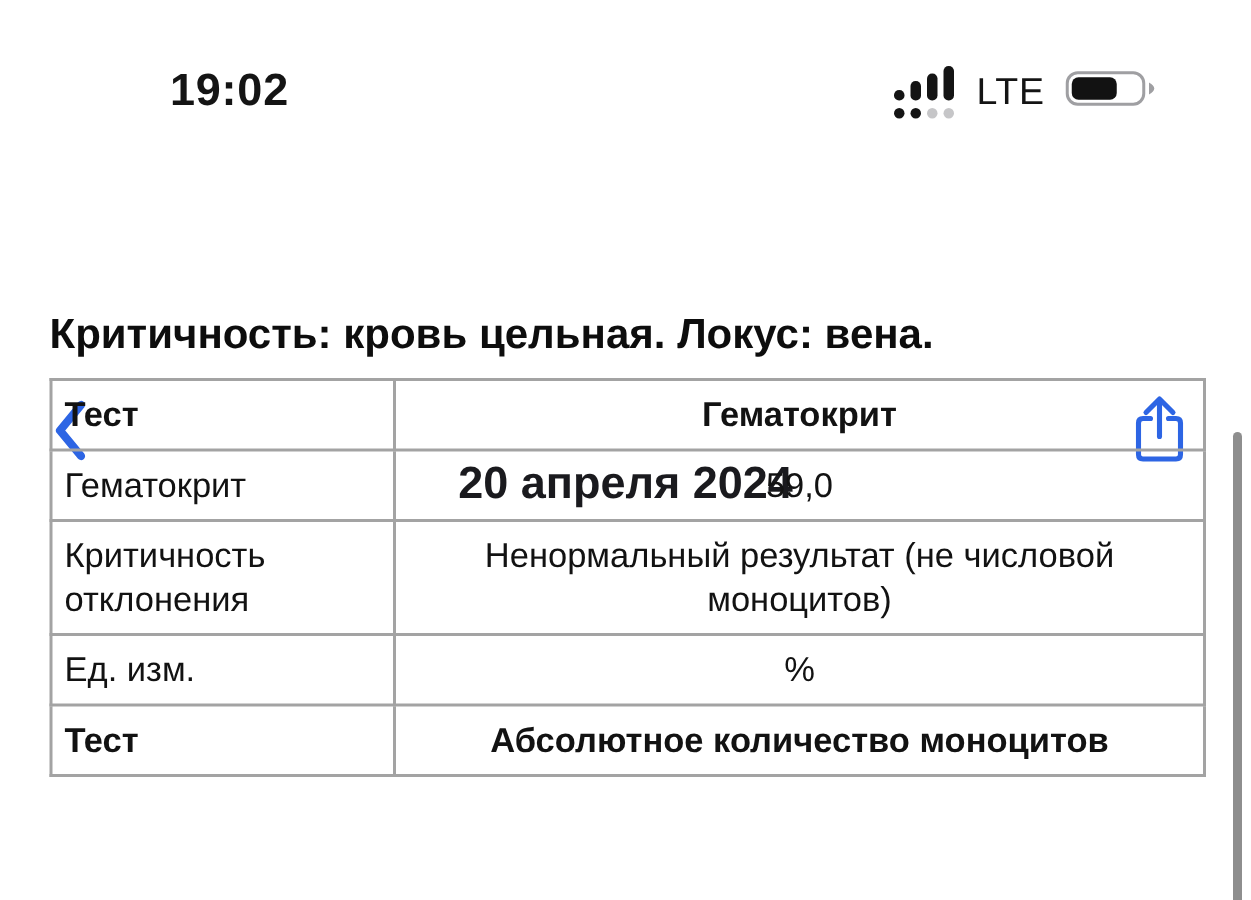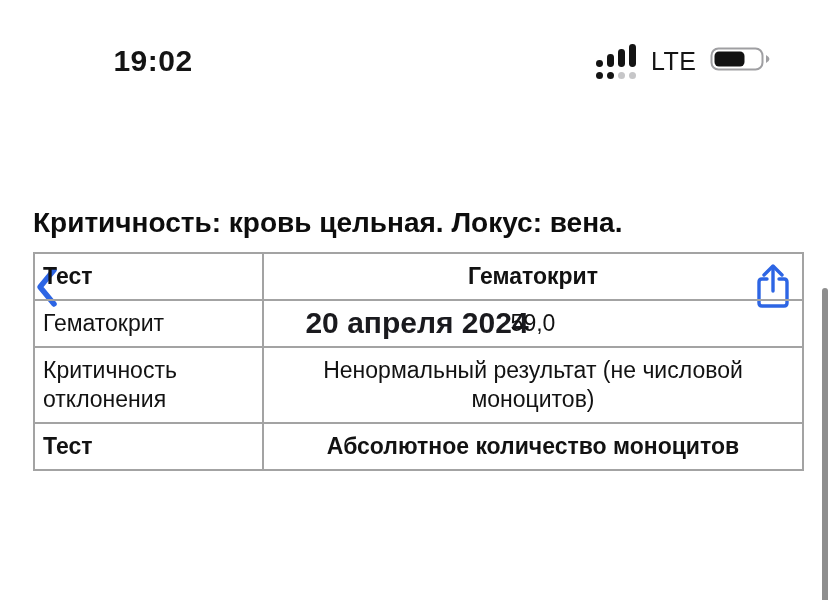--- a/index.html
+++ b/index.html
@@ -129,20 +129,24 @@
     <td class="value-cell">Гематокрит</td>
   </tr>
   <tr>
     <td class="label-cell">Гематокрит</td>
     <td class="value-cell">59,0</td>
   </tr>
   <tr class="row-tall">
     <td class="label-cell">Критичность отклонения</td>
     <td class="value-cell">Ненормальный результат (не числовой моноцитов)</td>
   </tr>
+  <tr>
+    <td class="label-cell">Ед. изм.</td>
+    <td class="value-cell">%</td>
+  </tr>
   <tr class="row-bold">
     <td class="label-cell">Тест</td>
     <td class="value-cell">Абсолютное количество моноцитов</td>
   </tr>
 </tbody>
   </table>
 
 <div class="scrollbar"></div>
 
 </body></html>

